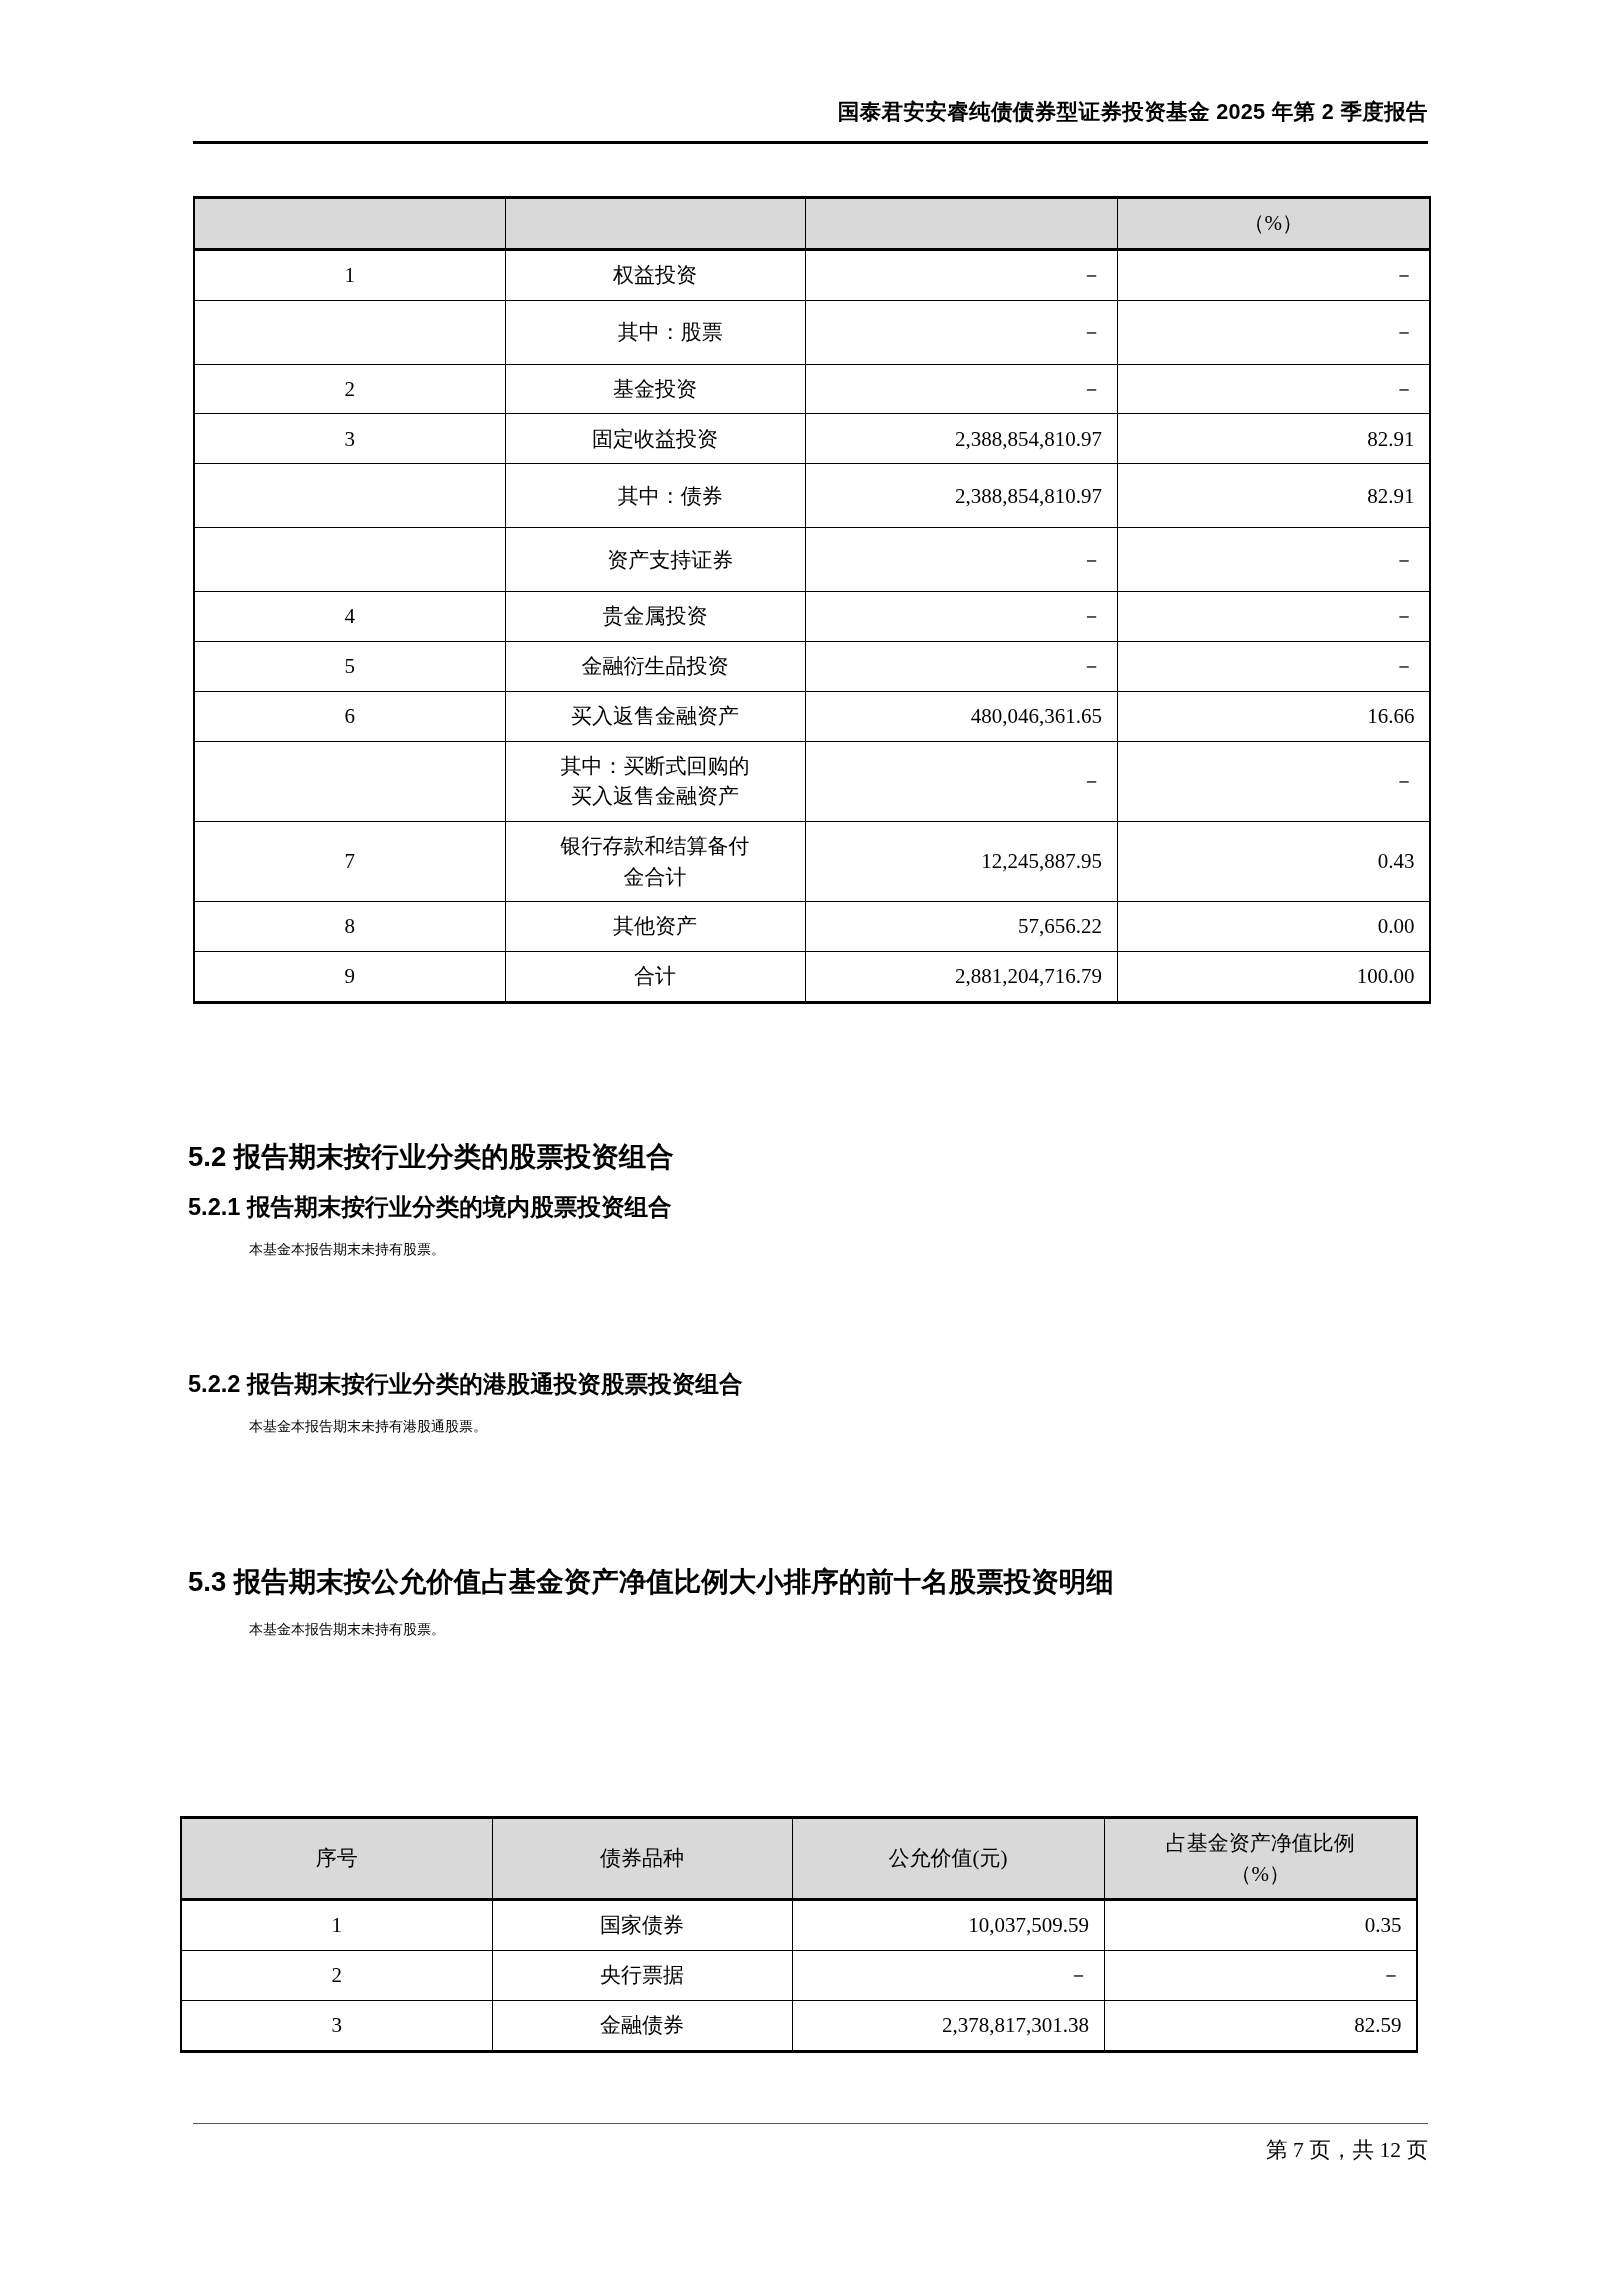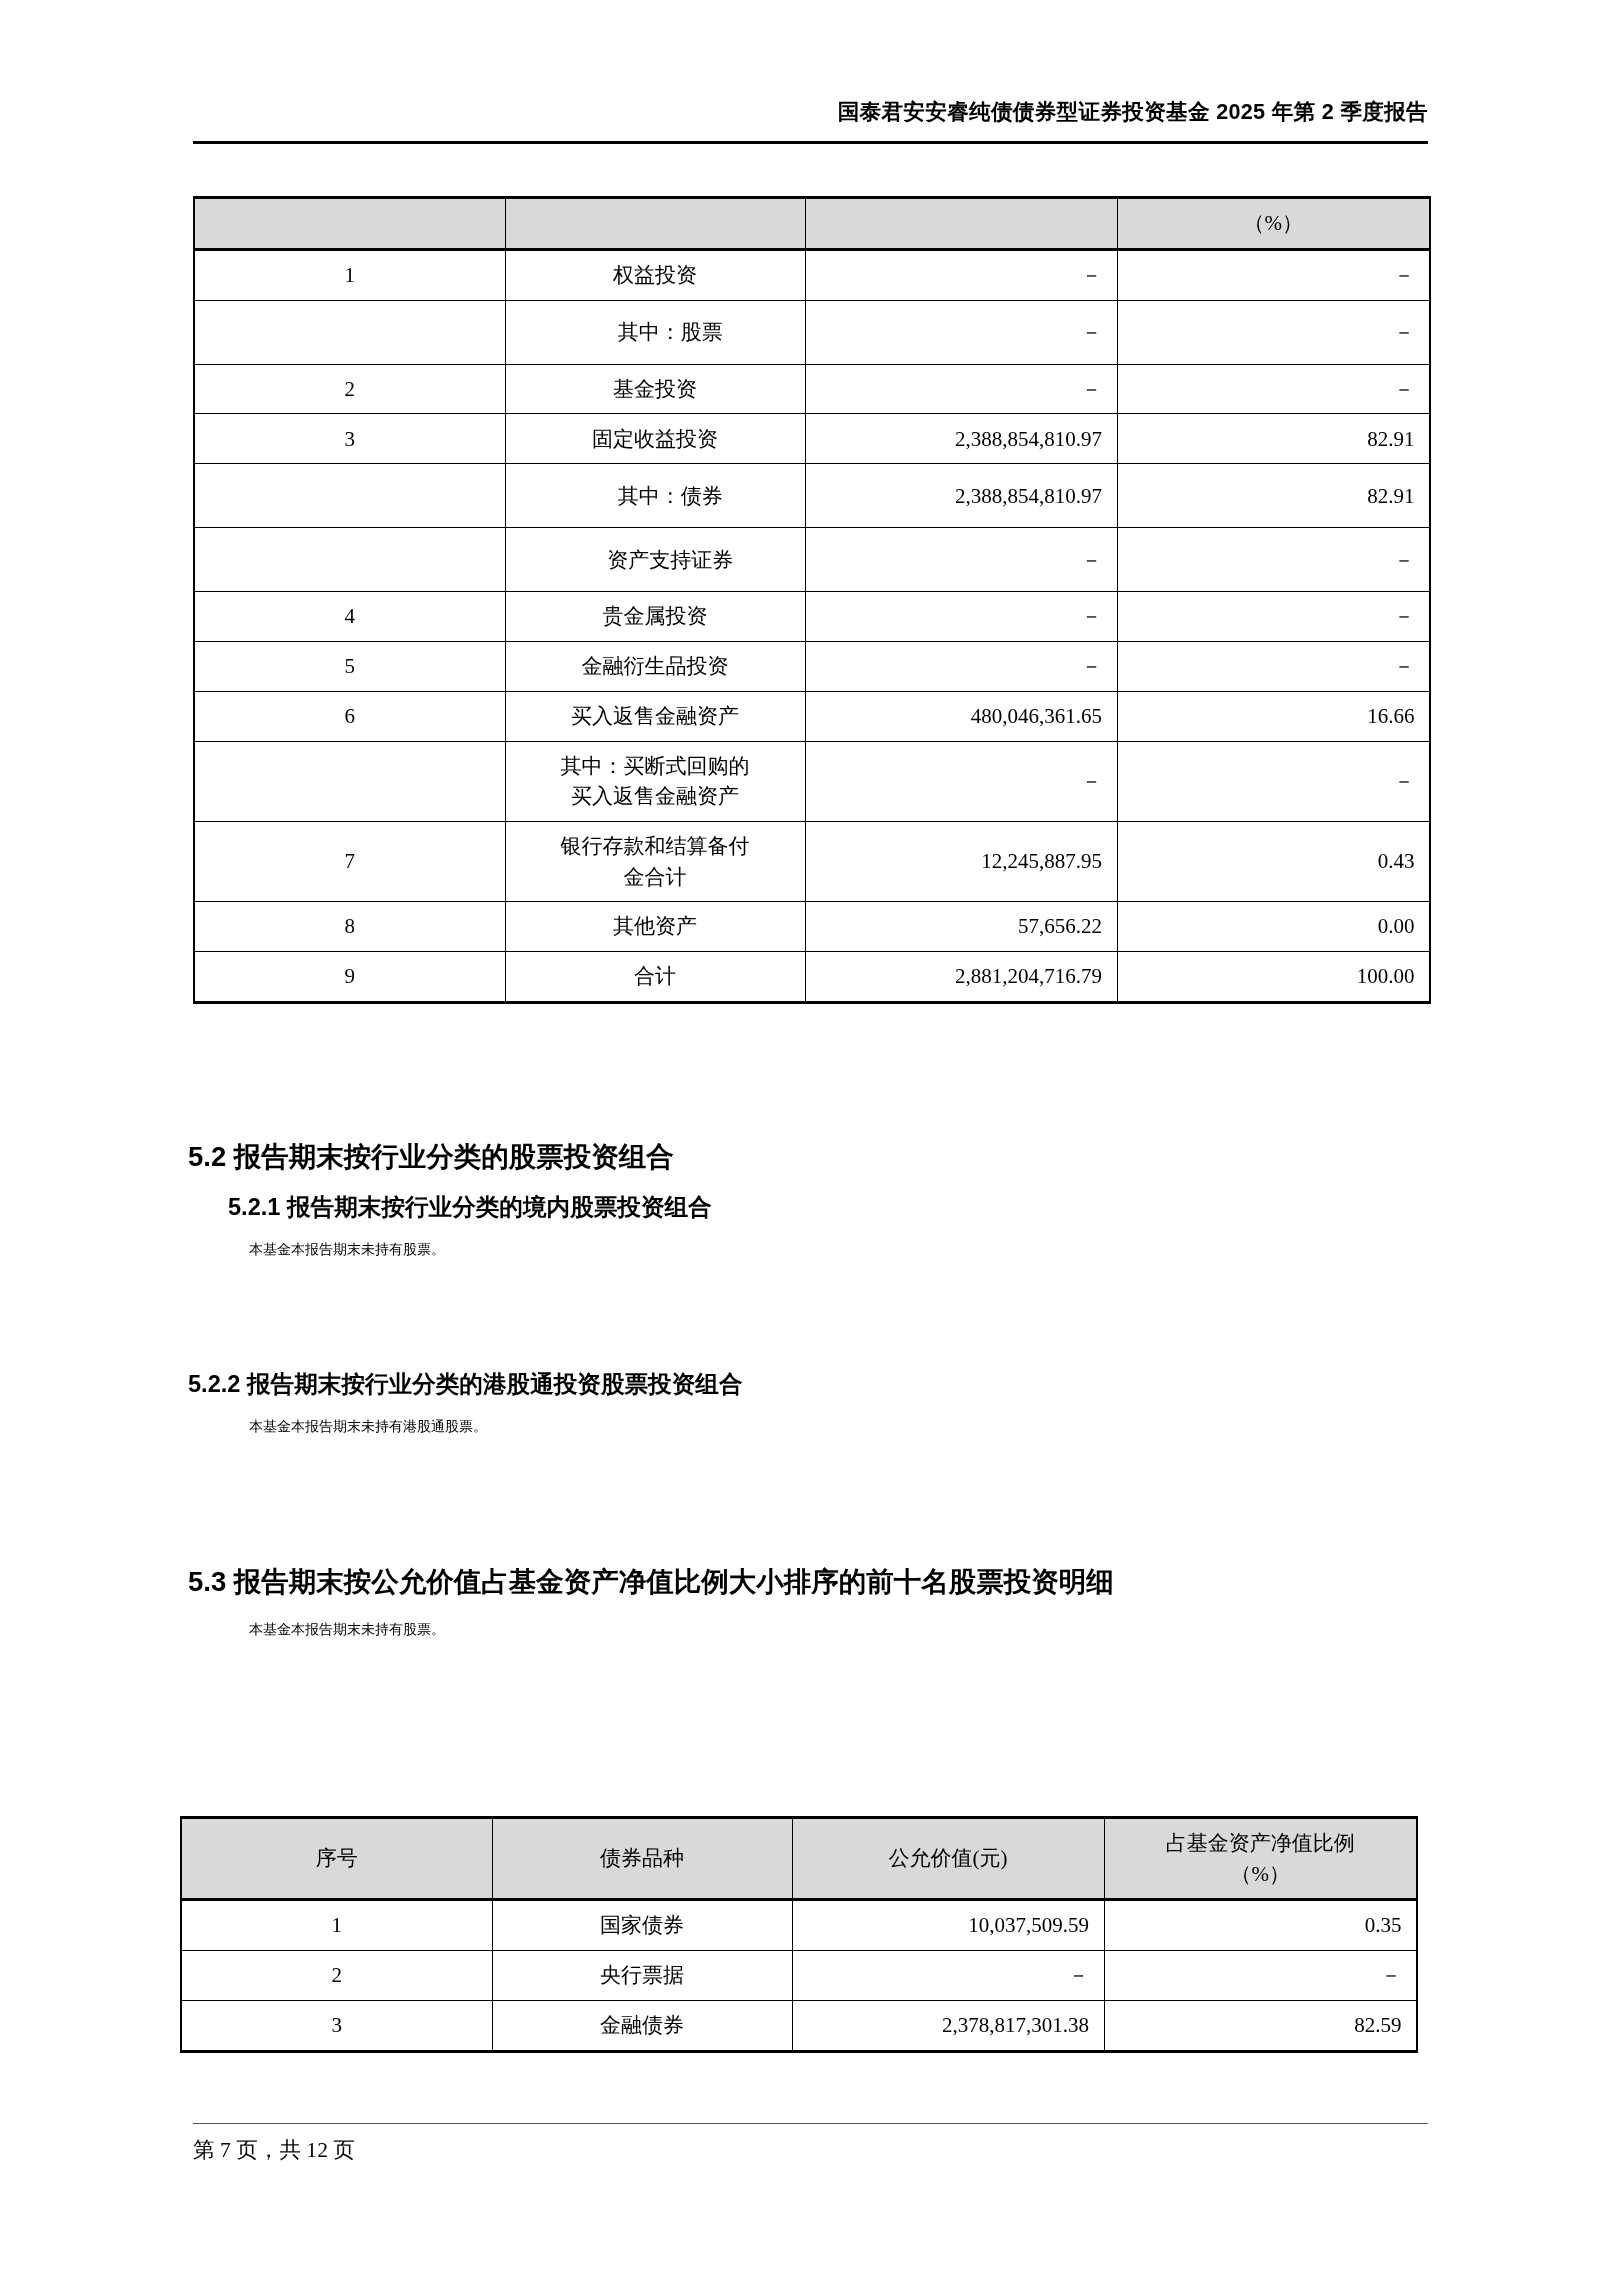--- a/index.html
+++ b/index.html
@@ -139,21 +139,21 @@
     top: 2123px;
     width: 1235px;
     height: 1.3px;
     background: #555555;
   }
   .page-footer {
     position: absolute;
     left: 193px;
     top: 2135px;
     width: 1235px;
-    text-align: left;
+    text-align: right;
     font-family: "Liberation Serif", "DejaVu Serif", serif;
     font-size: 21.6px;
     white-space: nowrap;
   }
 </style>
 </head>
 <body>
 
 <div class="page">
 
@@ -252,21 +252,21 @@
           <td class="c-num">9</td>
           <td class="c-name">合计</td>
           <td class="c-val">2,881,204,716.79</td>
           <td class="c-pct">100.00</td>
         </tr>
       </tbody>
   </table>
 
   <div class="h2" style="top:1139px;">5.2 报告期末按行业分类的股票投资组合</div>
 
-  <div class="h3" style="top:1192px;margin-left:40px;">5.2.1 报告期末按行业分类的境内股票投资组合</div>
+  <div class="h3" style="top:1192px;">5.2.1 报告期末按行业分类的境内股票投资组合</div>
   <div class="para" style="top:1240px;">本基金本报告期末未持有股票。</div>
 
   <div class="h3" style="top:1369px;">5.2.2 报告期末按行业分类的港股通投资股票投资组合</div>
   <div class="para" style="top:1417px;">本基金本报告期末未持有港股通股票。</div>
 
   <div class="h2" style="top:1564px;">5.3 报告期末按公允价值占基金资产净值比例大小排序的前十名股票投资明细</div>
   <div class="para" style="top:1620px;">本基金本报告期末未持有股票。</div>
 
 
   <table class="doc-table" id="table-bond-types">

